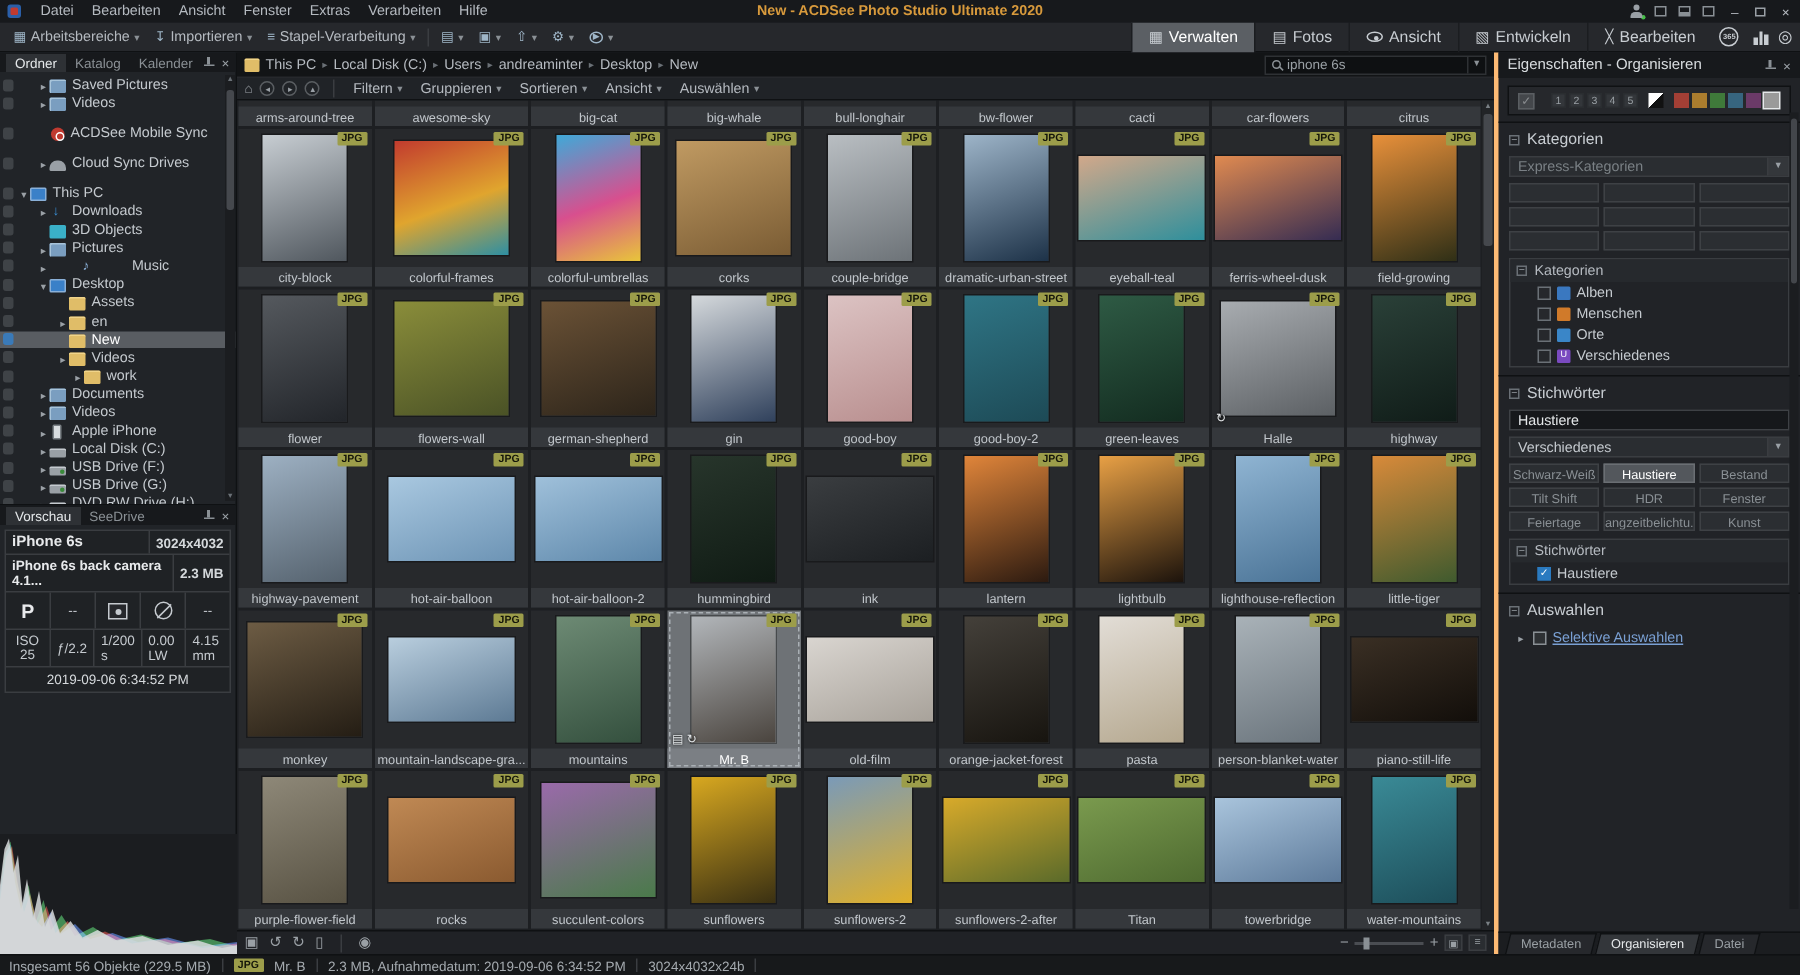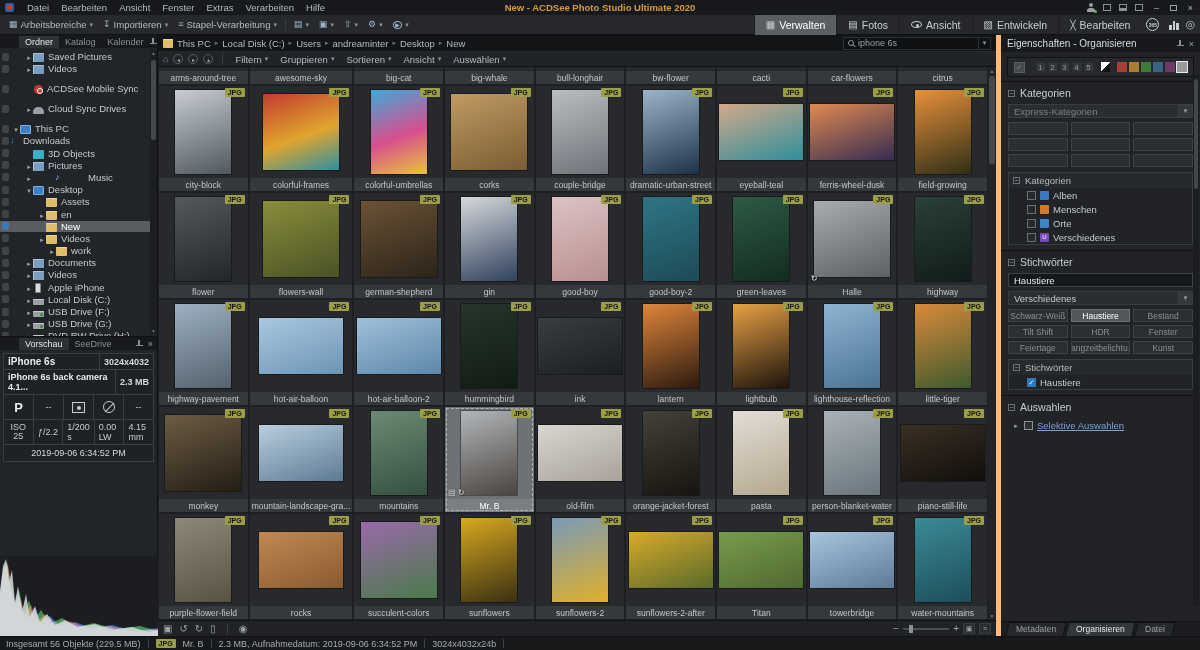--- a/index.html
+++ b/index.html
@@ -43,21 +43,21 @@
   .badge-365 { width:13px; height:13px; border:1.5px solid #c8cdd2; border-radius:50%; font-size:5px; display:flex; align-items:center; justify-content:center; color:#c8cdd2; margin:0 5px; font-weight:bold; }
   .icon-bars { width:11px; height:11px; display:flex; align-items:flex-end; gap:1px; margin:0 5px; }
   .icon-bars i { width:2.5px; background:#c8cdd2; display:block; }
   .ico-swirl::before{content:"◎"; font-size:11px; color:#c8cdd2;}
 
   
   .main { flex:1; display:flex; min-height:0; }
 
   
   .sidebar { width:158px; flex:0 0 158px; background:#212428; border-right:1px solid #0f1113; display:flex; flex-direction:column; }
-  .pane-tabs { height:13px; background:#17191c; display:flex; align-items:flex-end; font-size:9px; padding-left:19px; flex:0 0 13px; }
+  .pane-tabs { height:13px; background:#17191c; display:flex; align-items:flex-end; font-size:9px; padding-left:4px; flex:0 0 13px; }
   .pane-tab { padding:1px 6px 1px; color:#8a9095; }
   .pane-tab.active { background:#2e3135; color:#e5e8ea; }
   .pane-ctl { margin-left:auto; display:flex; align-items:center; gap:5px; padding-right:4px; padding-bottom:2px; }
   .pin { width:7px; height:8px; position:relative; display:inline-block; }
   .pin::before { content:""; position:absolute; left:2.5px; top:0; width:2px; height:5px; background:#8a9095; }
   .pin::after { content:""; position:absolute; left:0; top:5px; width:7px; height:1px; background:#8a9095; }
   .xclose { color:#9aa0a6; font-size:9px; line-height:8px; }
 
   .tree { flex:0 0 288px; padding-top:3px; position:relative; overflow:hidden; }
   .trow { height:11px; margin-bottom:1.2px; display:flex; align-items:flex-end; font-size:9.5px; color:#c5cacf; position:relative; white-space:nowrap; }
@@ -139,21 +139,21 @@
   .gs-track { flex:1; }
 
   .gridtoolbar { height:16px; flex:0 0 16px; background:#202226; border-top:1px solid #0f1113; display:flex; align-items:center; gap:7px; padding:0 5px; color:#9aa0a5; font-size:10px; }
   .gt-ico { font-size:10px; line-height:12px; color:#9aa0a5; }
   .gt-right { margin-left:auto; display:flex; align-items:center; gap:4px; }
   .slider-track { width:46px; height:2px; background:#4a4d52; position:relative; }
   .slider-thumb { position:absolute; left:6px; top:-3px; width:4px; height:8px; background:#8a9095; }
   .gt-btn { width:12px; height:11px; border:1px solid #3a3d41; display:flex; align-items:center; justify-content:center; font-size:7px; color:#9aa0a5; background:#2a2d31; }
 
   
-  .rightpanel { width:204px; flex:0 0 204px; background:#212327; border-left:5px solid #fdba74; display:flex; flex-direction:column; font-size:9.5px; position:relative; }
+  .rightpanel { width:204px; flex:0 0 204px; background:#212327; border-left:3px solid #fdba74; display:flex; flex-direction:column; font-size:9.5px; position:relative; }
   .rp-header { height:17px; flex:0 0 17px; background:#17191c; display:flex; align-items:center; padding:0 6px; gap:5px; }
   .rp-title { color:#d8dcdf; font-size:10px; flex:1; }
   .rp-toolbar { margin:5px 6px 4px; height:20px; background:#26282c; border:1px solid #0f1113; display:flex; align-items:center; gap:3px; padding:0 6px; }
   .rp-check { width:11px; height:11px; background:#44474b; border:1px solid #5a5e62; color:#8a8d90; font-size:8px; display:flex; align-items:center; justify-content:center; margin-right:8px; }
   .rate-sq { width:10px; height:10px; background:#33363a; border:1px solid #2a2d30; color:#9aa0a5; font-size:7px; display:flex; align-items:center; justify-content:center; }
   .bw-sq { width:10px; height:10px; background:linear-gradient(135deg,#fff 49%,#111 51%); margin:0 4px; }
   .col-sq { width:10px; height:10px; }
   .col-sq.last { outline:1px solid #e5e8ea; }
   .sec { border-top:1px solid #0f1113; padding-bottom:5px; }
   .sec-h { display:flex; align-items:center; gap:5px; color:#c8cdd2; font-size:10.5px; padding:5px 7px 4px; }
@@ -327,21 +327,21 @@
               <span class="tarrow">▸</span>
               <span class="ticon ti-cloud"></span>
               <span>Cloud Sync Drives</span>
             </div>
             <div class="trow gap" style="padding-left: 12px;">
               <span class="tmarker"></span>
               <span class="tarrow">▾</span>
               <span class="ticon ti-pc"></span>
               <span>This PC</span>
             </div>
-            <div class="trow" style="">
+            <div class="trow" style="padding-left: 25px;">
               <span class="tmarker"></span>
               <span class="tarrow">▸</span>
               <span class="ticon ti-downloads"></span>
               <span>Downloads</span>
             </div>
             <div class="trow" style="padding-left: 25px;">
               <span class="tmarker"></span>
               <span class="tarrow"></span>
               <span class="ticon ti-cube"></span>
               <span>3D Objects</span>

